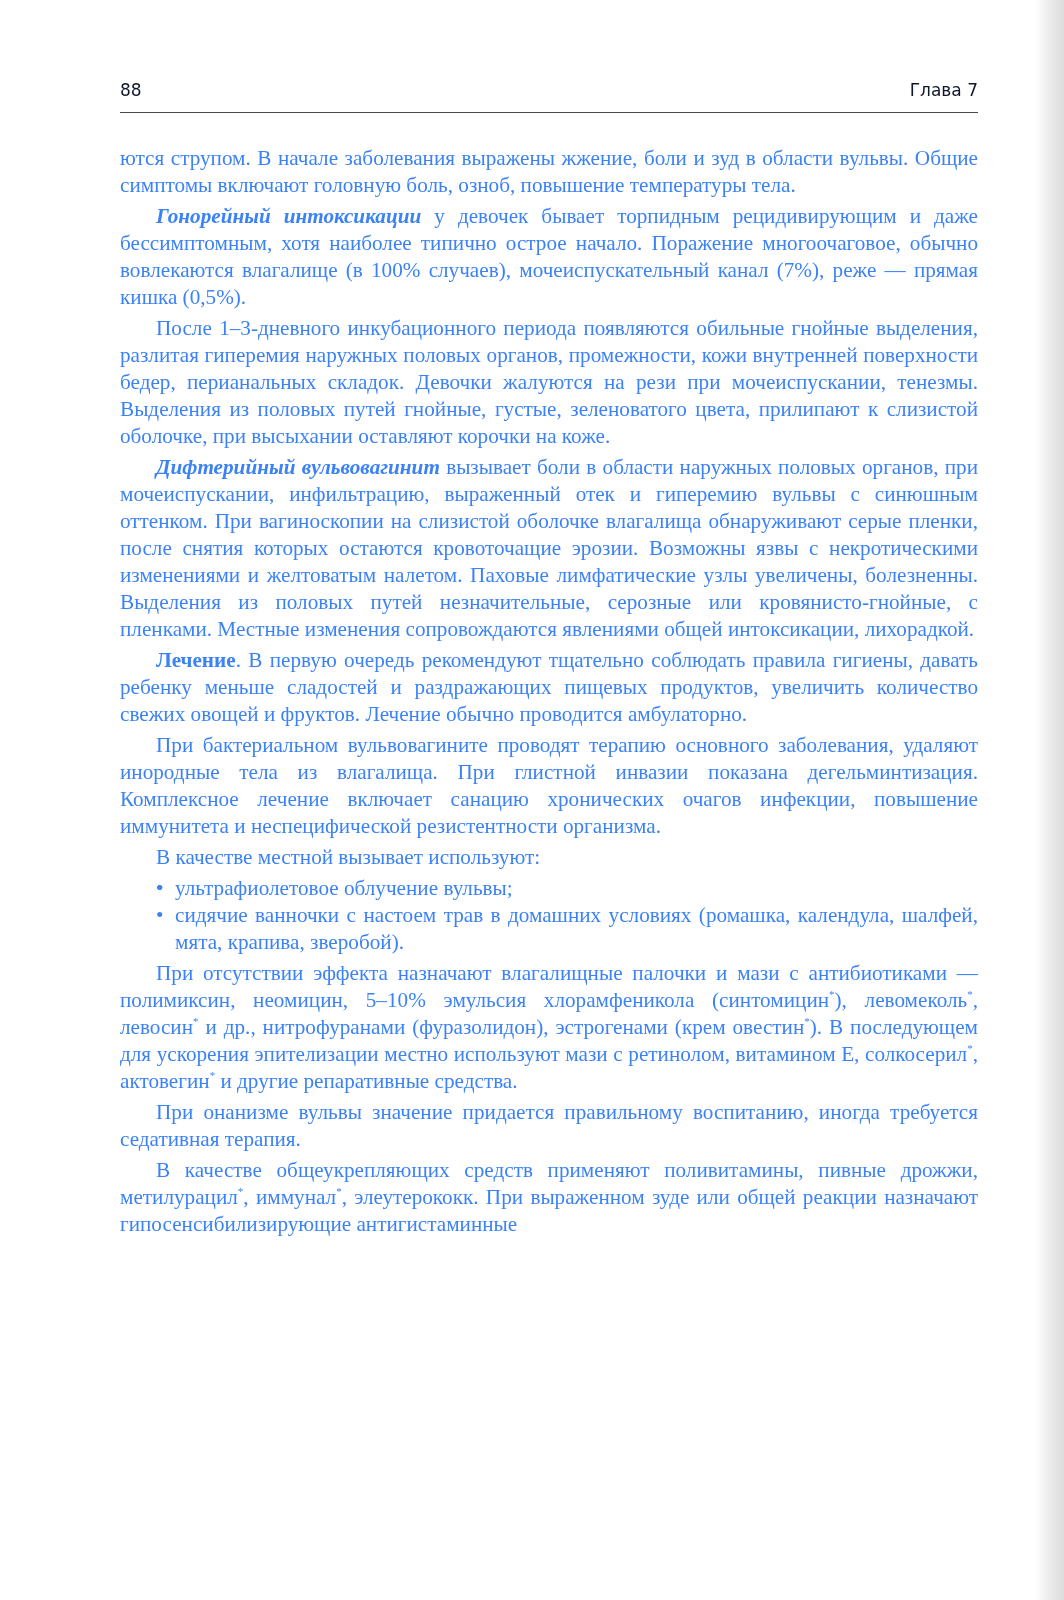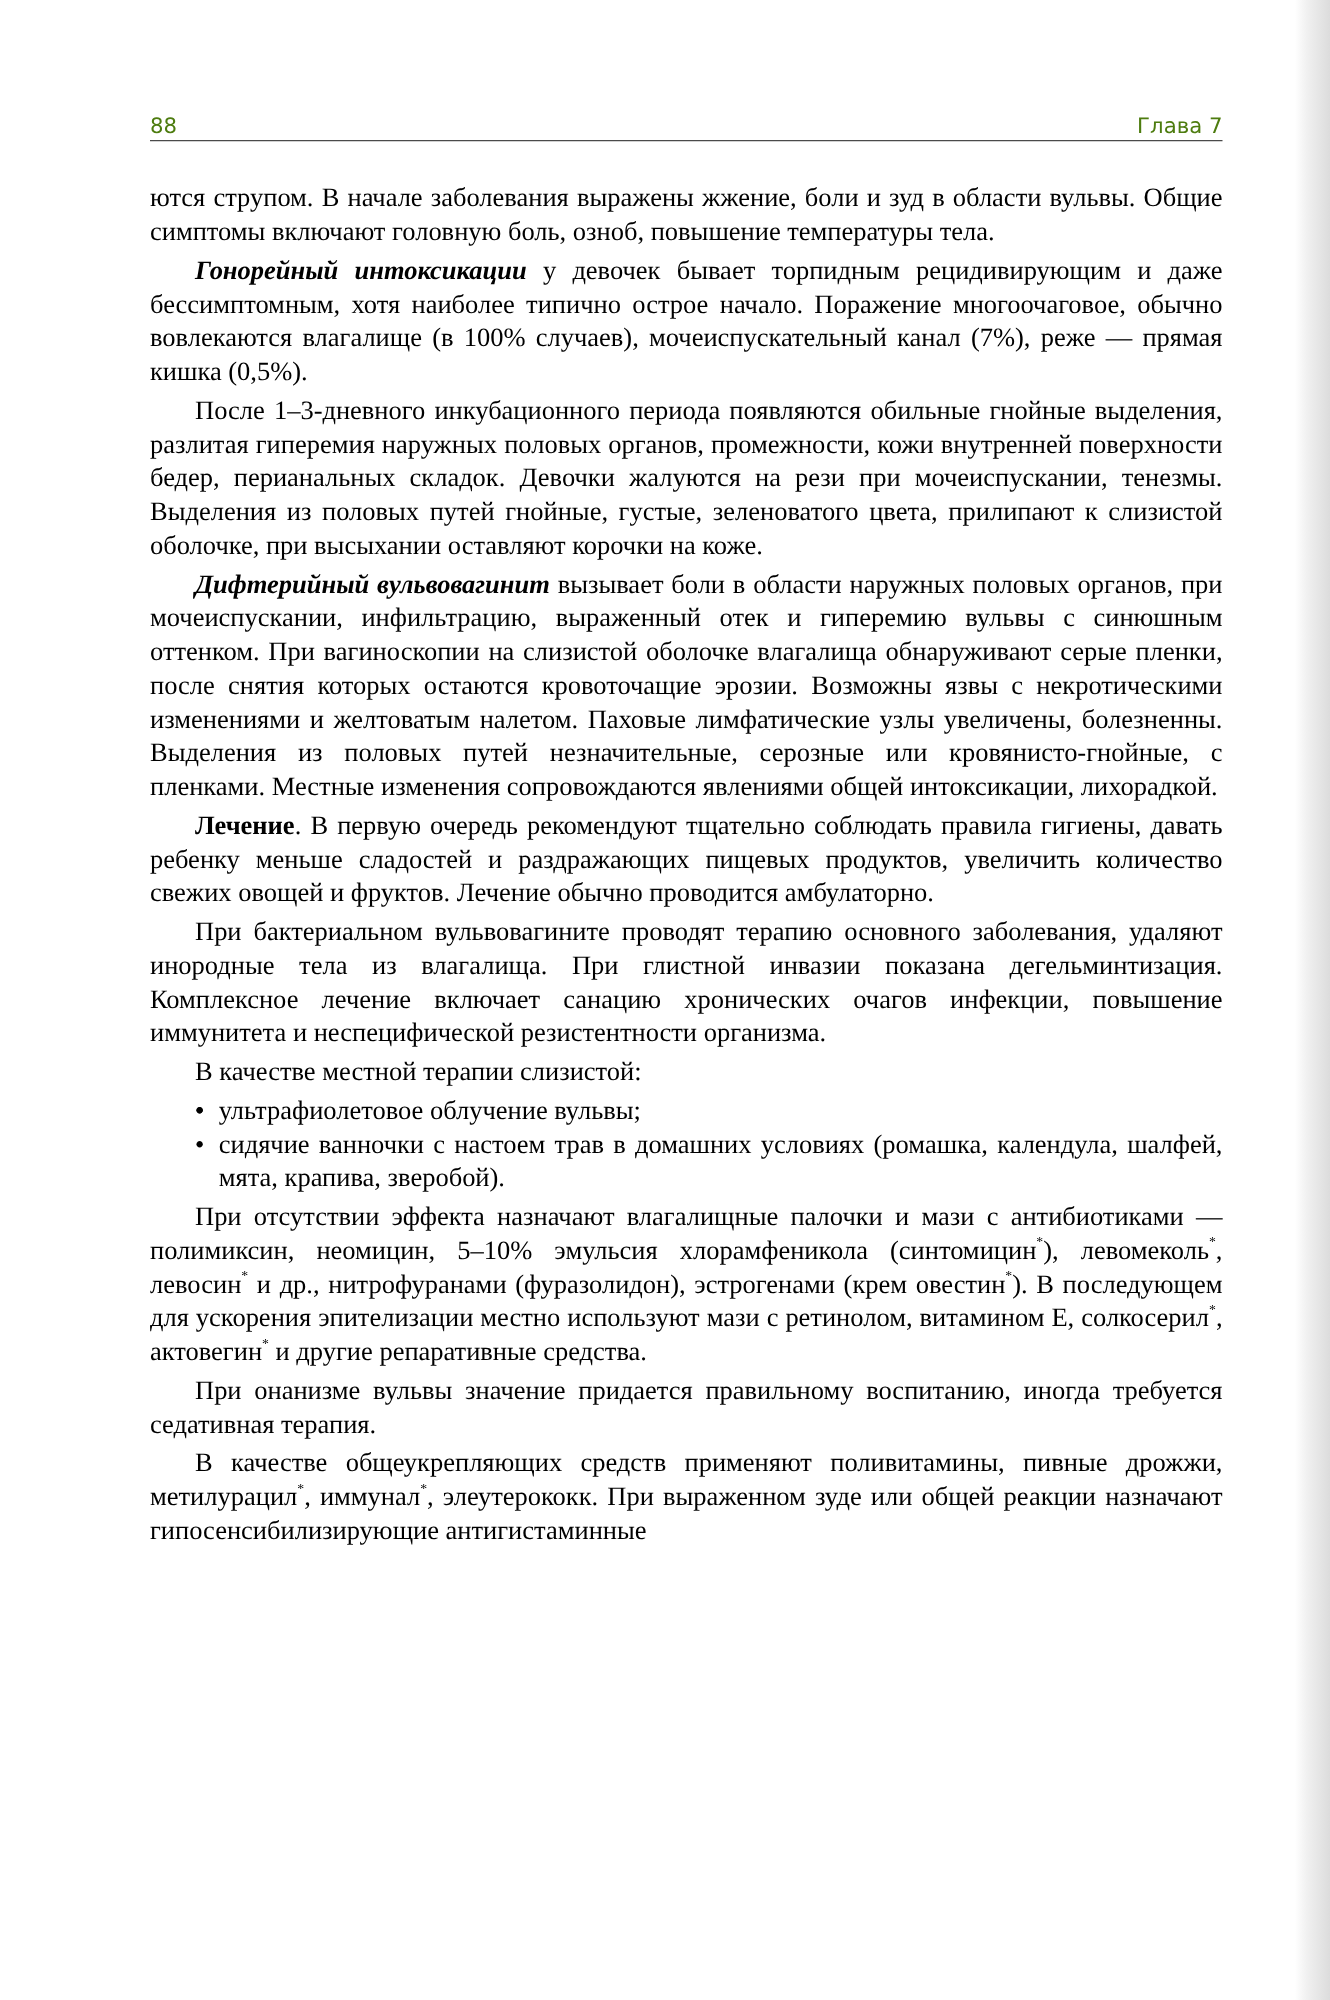--- a/index.html
+++ b/index.html
@@ -24,36 +24,35 @@
     .page {
       position: absolute;
       left: 120px;
       top: 82px;
       width: 858px;
       color: #2b2b2b;
     }
     .running-head {
       display: flex;
       justify-content: space-between;
-      align-items: flex-end;
       font-family: "DejaVu Sans", sans-serif;
       font-size: 17px;
-      color: #4d7c0f;
+      color: #0f172a;
       height: 28px;
       border-bottom: 1.5px solid #4a4a4a;
       padding-bottom: 2px;
     }
     .running-head span { line-height: 1; }
     .text {
       margin-top: 32px;
       font-family: "Liberation Serif", serif;
       font-size: 21.2px;
       line-height: 27px;
       text-align: justify;
-      color: #000000;
+      color: #3b82f6;
     }
     .text p {
       margin: 0 0 4px 0;
       text-indent: 36px;
       hyphens: manual;
     }
     .text p.cont { text-indent: 0; }
     .text em.term {
       font-style: italic;
       font-weight: bold;
@@ -100,21 +99,21 @@
     <p><em class="term">Гонорейный интоксикации</em><span> у девочек бывает торпидным рецидивирующим и даже бессимптомным, хотя наиболее типично острое начало. Поражение многоочаговое, обычно вовлекаются влагалище (в 100% случаев), мочеиспускательный канал (7%), реже — прямая кишка (0,5%).</span></p>
 
     <p>После 1–3-дневного инкубационного периода появляются обильные гнойные выделения, разлитая гиперемия наружных половых органов, промежности, кожи внутренней поверхности бедер, перианальных складок. Девочки жалуются на рези при мочеиспускании, тенезмы. Выделения из половых путей гнойные, густые, зеленоватого цвета, прилипают к слизистой оболочке, при высыхании оставляют корочки на коже.</p>
 
     <p><em class="term">Дифтерийный вульвовагинит</em><span> вызывает боли в области наружных половых органов, при мочеиспускании, инфильтрацию, выраженный отек и гиперемию вульвы с синюшным оттенком. При вагиноскопии на слизистой оболочке влагалища обнаруживают серые пленки, после снятия которых остаются кровоточащие эрозии. Возможны язвы с некротическими изменениями и желтоватым налетом. Паховые лимфатические узлы увеличены, болезненны. Выделения из половых путей незначительные, серозные или кровянисто-гнойные, с пленками. Местные изменения сопровождаются явлениями общей интоксикации, лихорадкой.</span></p>
 
     <p><strong class="term">Лечение</strong><span>. В первую очередь рекомендуют тщательно соблюдать правила гигиены, давать ребенку меньше сладостей и раздражающих пищевых продуктов, увеличить количество свежих овощей и фруктов. Лечение обычно проводится амбулаторно.</span></p>
 
     <p>При бактериальном вульвовагините проводят терапию основного заболевания, удаляют инородные тела из влагалища. При глистной инвазии показана дегельминтизация. Комплексное лечение включает санацию хронических очагов инфекции, повышение иммунитета и неспецифической резистентности организма.</p>
 
-    <p>В качестве местной терапии слизистой:</p>
+    <p>В качестве местной вызывает используют:</p>
 
     <ul>
       <li><span class="bullet">•</span></li>
       <li><span class="bullet">•</span><span>ультрафиолетовое облучение вульвы;</span></li>
       <li><span class="bullet">•</span><span>сидячие ванночки с настоем трав в домашних условиях (ромашка, календула, шалфей, мята, крапива, зверобой).</span></li>
     </ul>
 
     <p><span>При отсутствии эффекта назначают влагалищные палочки и мази с антибиотиками — полимиксин, неомицин, 5–10% эмульсия хлорамфеникола (синтомицин</span><sup class="mark">*</sup><span>), левомеколь</span><sup class="mark">*</sup><span>, левосин</span><sup class="mark">*</sup><span> и др., нитрофуранами (фуразолидон), эстрогенами (крем овестин</span><sup class="mark">*</sup><span>). В последующем для ускорения эпителизации местно используют мази с ретинолом, витамином Е, солкосерил</span><sup class="mark">*</sup><span>, актовегин</span><sup class="mark">*</sup><span> и другие репаративные средства.</span></p>
 
     <p>При онанизме вульвы значение придается правильному воспитанию, иногда требуется седативная терапия.</p>

